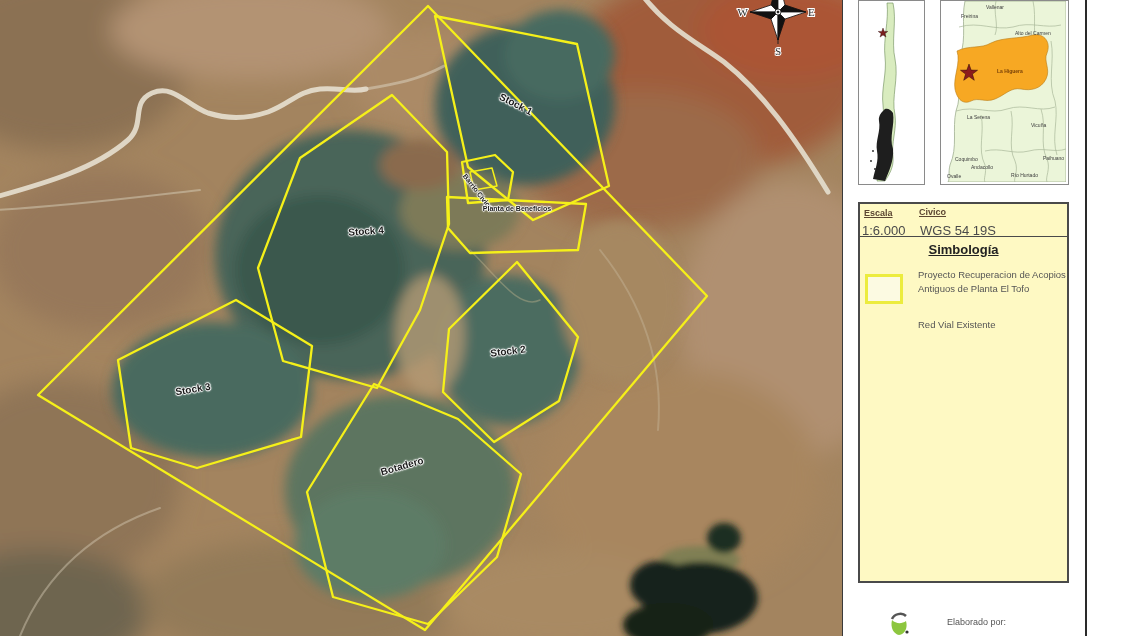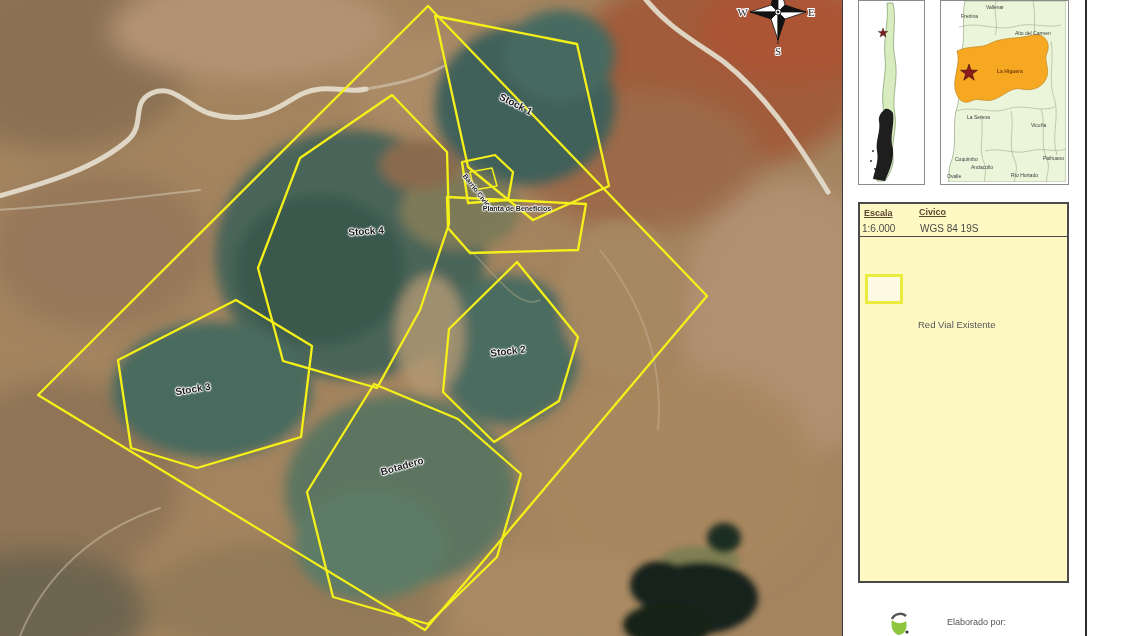--- a/index.html
+++ b/index.html
@@ -16,21 +16,21 @@
   .coord-tick{position:absolute;font-size:4.5px;color:#222;transform-origin:left top;
     transform:rotate(90deg);white-space:nowrap;}
   .tick-dash{position:absolute;width:2px;height:8px;background:#222;}
   
   .sidebar{position:absolute;left:843px;top:0;width:287px;height:636px;background:#fff;}
   .inset-box{position:absolute;background:#fff;border:1px solid #8a8a8a;overflow:hidden;}
   .region-label{position:absolute;font-size:5px;color:#3d3d3d;white-space:nowrap;line-height:5px;}
   .legend-box{position:absolute;left:858px;top:202px;width:211px;height:381px;
     border:2px solid #4a4a4a;background:#fef9c3;box-sizing:border-box;}
   .scale-head{font-size:9px;font-weight:bold;color:#5b4632;text-decoration:underline;}
-  .scale-val{font-size:10px;color:#4a4a4a;}
+  .scale-val{font-size:13px;color:#4a4a4a;}
   .legend-rule{position:absolute;left:0;top:32px;width:100%;height:1px;background:#4a4a4a;}
   .legend-title{position:absolute;left:0;top:38px;width:100%;text-align:center;
     font-size:13px;font-weight:bold;color:#222;text-decoration:underline;}
   .legend-swatch{position:absolute;left:5px;top:70px;width:32px;height:24px;
     background:#fcfae2;border:3px solid #ecec3e;}
   .legend-text{position:absolute;left:58px;width:152px;font-size:9.5px;line-height:14px;color:#555;}
   .frame-line{position:absolute;left:1085px;top:0;width:2px;height:636px;background:#2a2a2a;}
   .credit-label{position:absolute;left:947px;top:617px;font-size:9px;color:#555;text-align:right;}
   .neatline{position:absolute;left:842px;top:0;width:2px;height:636px;background:#3a3a3a;}
 </style>
@@ -196,23 +196,25 @@
       <div class="region-label" style="left:6px;top:173px;">Ovalle</div>
       <div class="region-label" style="left:30px;top:164px;">Andacollo</div>
       <div class="region-label" style="left:70px;top:172px;">Río Hurtado</div>
     </div>
   </div>
 
   <div class="legend-box">
     <div class="abs scale-head" style="left:4px;top:4px;">Escala</div>
     <div class="abs scale-val" style="left:2px;top:19px;">1:6.000</div>
     <div class="abs scale-head" style="left:59px;top:3px;">Civico</div>
-    <div class="abs scale-val" style="left:60px;top:19px;">WGS 84 19S</div>
+    <div class="abs scale-val" style="left:60px;top:19px;">WGS 54 19S</div>
     <div class="legend-rule"></div>
+    <div class="legend-title">Simbología</div>
     <div class="legend-swatch"></div>
+    <div class="legend-text" style="top:64px;">Proyecto Recuperacion de Acopios Antiguos de Planta El Tofo</div>
     <div class="legend-text" style="top:114px;">Red Vial Existente</div>
   </div>
 
   <div class="frame-line"></div>
 
   <svg class="abs" style="left:884px;top:610px;" width="30" height="26" viewBox="0 0 30 26">
     <path d="M 8 10 C 6 18 10 24 15 25 C 21 24 24 18 22 11 C 18 14 12 14 8 10 Z" fill="#8dc63f"></path>
     <path d="M 8 9 C 10 4 18 2 22 6" stroke="#555" stroke-width="2.5" fill="none"></path>
     <circle cx="23" cy="22" r="1.6" fill="#333"></circle>
   </svg>

